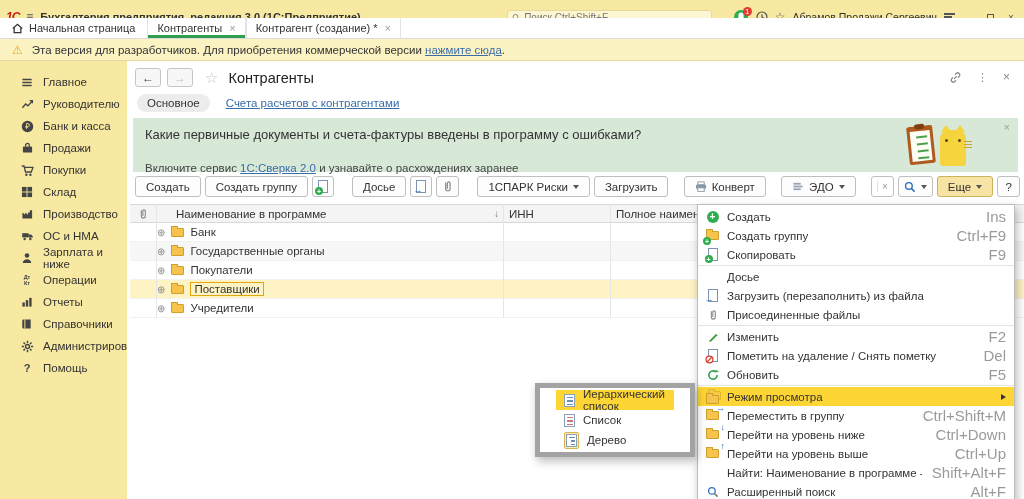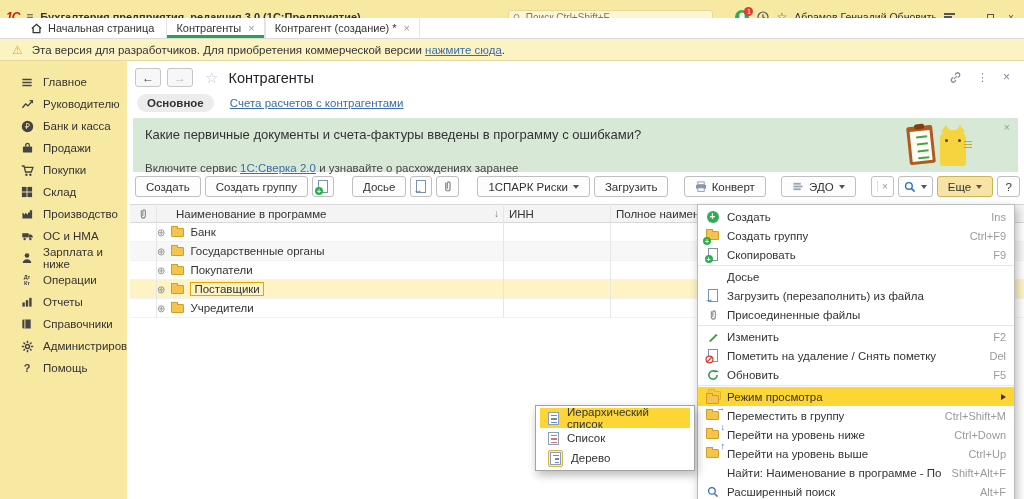--- a/index.html
+++ b/index.html
@@ -19,21 +19,21 @@
   .badge { position:absolute; top:-3px; right:-3px; min-width:9px; height:9px; background:#e03c31; color:#fff; font-size:7px; border-radius:5px; display:flex; align-items:center; justify-content:center; padding:0 1px; }
   .glyph-ic { color:#555; font-size:12px; line-height:1; }
   .user-name { font-size:10.5px; color:#333; white-space:nowrap; }
   .svc-lines { display:inline-block; width:11px; }
   .svc-lines i { display:block; height:1.4px; background:#555; margin:1.6px 0; }
   .svc-lines i:nth-child(2){ width:70%; }
   .win-btn { color:#555; font-size:10px; width:14px; text-align:center; }
   .maxbox { display:inline-block; width:7px; height:7px; border:1px solid #555; }
 
   
-  .tabbar { position:absolute; left:0; top:18px; width:1024px; height:21px; background:#fff; border-bottom:1px solid #dadada; display:flex; align-items:stretch; font-size:11px;padding-left:19px; }
+  .tabbar { position:absolute; left:0; top:18px; width:1024px; height:21px; background:#fff; border-bottom:1px solid #dadada; display:flex; align-items:stretch; font-size:11px; }
   .home-tab { display:flex; align-items:center; gap:6px; padding:0 12px; }
   .tab { display:flex; align-items:center; gap:7px; padding:0 9px; border-left:1px solid #e3e3e3; border-right:1px solid #e3e3e3; position:relative; }
   .tab.active:after { content:""; position:absolute; left:0; right:0; bottom:0; height:3px; background:#2f9e4f; }
   .tab-close { color:#9a9a9a; font-size:11px; }
 
   
   .warnbar { position:absolute; left:0; top:39px; width:1024px; height:22px; background:#fcf3c3; border-bottom:1px solid #e7d99f; display:flex; align-items:center; padding-left:12px; gap:9px; }
   .warn-ic { color:#e6a817; font-size:12px; }
   .link { color:#3a6da8; text-decoration:underline; cursor:pointer; }
 
@@ -49,21 +49,21 @@
 
   .pg-header { position:absolute; left:8px; top:7px; display:flex; align-items:center; gap:6px; }
   .nav-btn { width:26px; height:19px; border:1px solid #c5c5c5; background:#f7f7f7; border-radius:3px; font-size:12px; display:flex; align-items:center; justify-content:center; color:#444; }
   .nav-btn.disabled { color:#bbb; }
   .pg-star { color:#c9c9c9; font-size:15px; margin-left:6px; }
   .pg-title { font-size:14.5px; color:#222; margin-left:4px; }
   .pg-actions { position:absolute; right:14px; top:9px; display:flex; align-items:center; gap:15px; color:#8a8a8a; }
   .vdots { font-size:11px; color:#777; letter-spacing:0; }
 
   .navrow { position:absolute; left:10px; top:33px; display:flex; align-items:center; gap:16px; }
-  .pill { background:#ececec; border-radius:9px; padding:3px 10px; color:#333;font-weight:bold; }
+  .pill { background:#ececec; border-radius:9px; padding:3px 10px; color:#333; }
 
   
   .gbanner { position:absolute; left:6px; top:57px; width:885px; height:54px; background:#d7e8d7; }
   .gb-title { position:absolute; left:12px; top:9px; font-size:13px; color:#333; }
   .gb-line2 { position:absolute; left:12px; top:44px; font-size:11.5px; color:#444; }
   .gb-close { position:absolute; right:8px; top:3px; color:#8fa78f; font-size:11px; }
   .cat { position:absolute; right:52px; top:6px; width:58px; height:44px; }
   .clipboard { position:absolute; left:0; top:2px; width:26px; height:38px; background:#b05a1e; border-radius:2px; transform:rotate(-6deg); }
   .clipboard .paper { position:absolute; left:3px; top:5px; width:20px; height:30px; background:#fdfdf5; }
   .clipboard .clipt { position:absolute; left:8px; top:-2px; width:10px; height:5px; background:#7d3f10; border-radius:2px; }
@@ -102,36 +102,36 @@
   .folder-ico:before { content:""; position:absolute; top:-3px; left:-1px; width:5px; height:2px; background:#f6c44d; border:1px solid #cf9f2a; border-bottom:none; }
   .selbox { border:1px solid #e2a411; padding:0 3px; }
   .vline { position:absolute; width:1px; background:#e6e6e6; top:143px; height:114px; }
 
   
   .menu { position:absolute; left:570px; top:143px; width:318px; background:#fff; border:1px solid #bcbcbc; box-shadow:2px 4px 9px rgba(0,0,0,.28); padding:2px 0; z-index:50; }
   .mi { height:19px; display:flex; align-items:center; padding:0 8px 0 6px; font-size:11.5px; color:#333; cursor:pointer; }
   .mi.hl { background:#fdd535; }
   .mico { width:17px; margin-right:6px; display:flex; align-items:center; justify-content:center; flex:none; position:relative; height:15px; }
   .mlab { flex:1; white-space:nowrap; overflow:hidden; }
-  .msc { color:#9a9a9a; font-size:11px; padding-left:10px; }
+  .msc { color:#9a9a9a; font-size:15px; padding-left:10px; }
   .msep { height:1px; background:#e4e4e4; margin:1px 0; }
   .subarrow { width:0; height:0; border-top:3.5px solid transparent; border-bottom:3.5px solid transparent; border-left:5px solid #333; }
   .gcirc { width:12px; height:12px; border-radius:50%; background:#2eae4f; color:#fff; font-size:10px; font-weight:bold; display:flex; align-items:center; justify-content:center; line-height:1; }
   .page-ico { width:10px; height:13px; background:#fff; border:1px solid #7d93ad; display:inline-block; position:relative; }
   .ovr { position:absolute; left:-4px; bottom:-3px; font-size:9px; font-weight:bold; line-height:1; } .ovr.blue { color:#2e6fbd; }
   .mini-plus { position:absolute; left:-4px; bottom:-3px; width:8px; height:8px; background:#2eae4f; color:#fff; border-radius:50%; font-size:7px; font-weight:bold; display:flex; align-items:center; justify-content:center; line-height:1; }
   .folders2 { position:relative; width:14px; height:12px; }
   .folders2 .folder-ico { position:absolute; }
   .folders2 .b { left:2px; top:0; opacity:.6; }
   .folders2 .f { left:0; top:4px; }
   .fo-ovr { position:relative; }
   .fo-ovr .arr { position:absolute; right:-4px; top:-5px; font-size:9px; font-weight:bold; color:#2e6fbd; }
 
   
-  .submenu { position:absolute; left:408px; top:322px; width:160px; background:#fff; border:1px solid #a3a3a3; box-shadow:2px 4px 9px rgba(0,0,0,.28); padding:2px 4px; z-index:60;margin-top:22px; }
+  .submenu { position:absolute; left:408px; top:322px; width:160px; background:#fff; border:5px solid #a3a3a3; box-shadow:2px 4px 9px rgba(0,0,0,.28); padding:2px 16px; z-index:60; }
   .smi { height:20px; display:flex; align-items:center; gap:8px; padding:0 8px; font-size:11.5px; color:#333; }
   .smi.hl { background:#fdd535; }
   .doclines { width:11px; height:13px; background:#fff; border:1px solid #8aa0b8; position:relative; flex:none; }
   .doclines i { display:block; height:1.5px; background:#6b8cba; margin:2px 1.5px 0 1.5px; }
   .doclines.tree i:nth-child(2), .doclines.tree i:nth-child(3) { margin-left:4px; }
   .curbox { background:#ffefae; border:1px solid #d9b44a; border-radius:2px; padding:1px; display:flex; }
 
   svg { display:block; }
 </style>
 </head>
@@ -159,21 +159,21 @@
     </div>
     <span class="badge">1</span>
   </div>
   <span>
     <svg width="12" height="12" viewBox="0 0 13 13">
         <circle cx="6.5" cy="6.5" r="5.4" fill="none" stroke="#555" stroke-width="1.3"></circle>
         <path d="M6.5 3.4 V6.7 L8.8 8" fill="none" stroke="#555" stroke-width="1.3"></path>
       </svg>
   </span>
   <span class="glyph-ic">☆</span>
-  <span class="user-name">Абрамов Геннадий Обновить</span>
+  <span class="user-name">Абрамов Продажи Сергеевич</span>
   <span class="svc-lines">
       <i></i>
       <i></i>
       <i></i>
     </span>
   <span class="win-btn">–</span>
   <span class="win-btn"><span class="maxbox"></span></span>
   <span class="win-btn">×</span>
 </div>
 

